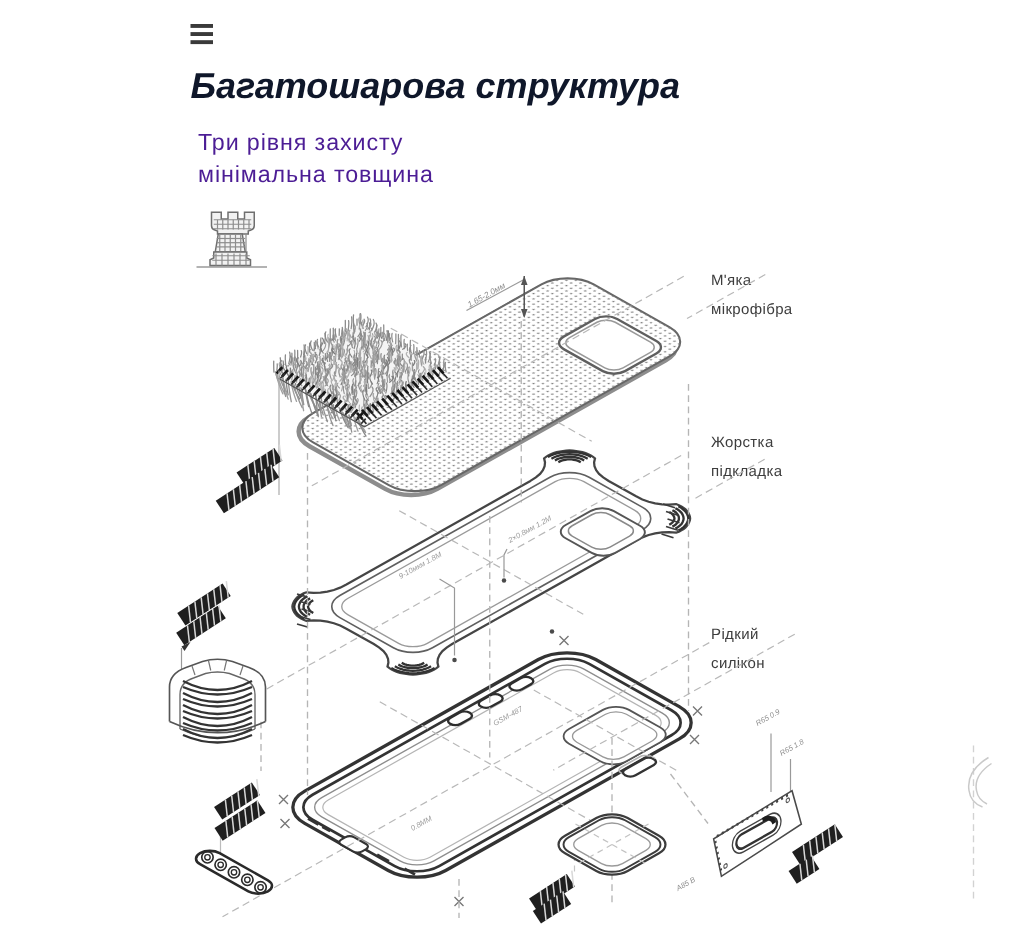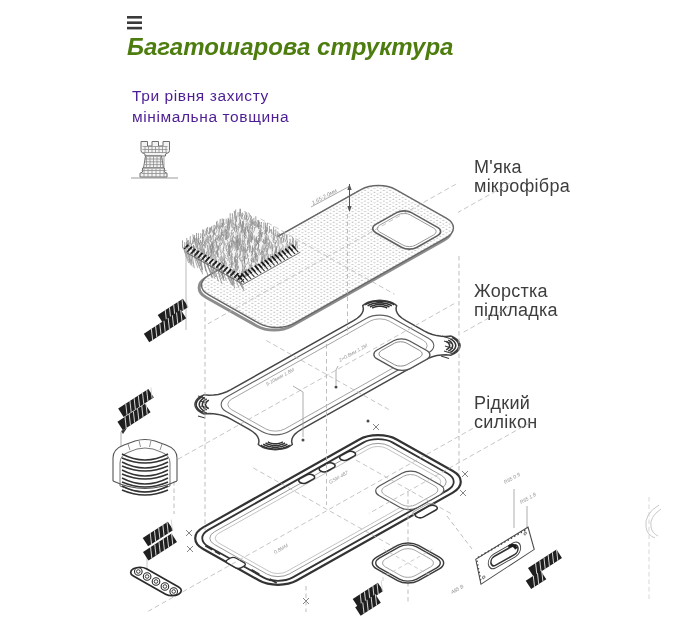--- a/index.html
+++ b/index.html
@@ -1,37 +1,37 @@
 <!DOCTYPE html>
 <html><head>
 <meta charset="utf-8">
 <style>
   html,body{margin:0;padding:0;background:#fff;width:680px;height:630px;overflow:hidden;}
   body{font-family:"Liberation Sans", sans-serif;position:relative;}
-  .title{position:absolute;left:127px;top:33px;font-size:24px;font-weight:bold;font-style:italic;color:#4d7c0f;}
+  .title{position:absolute;left:127px;top:44px;font-size:24px;font-weight:bold;font-style:italic;color:#0f172a;}
   .sub{position:absolute;left:132px;top:85px;font-size:15.5px;color:#4c1d95;line-height:21px;letter-spacing:0.6px;}
-  .lbl{position:absolute;font-size:18px;color:#3d3d3d;line-height:19px;letter-spacing:0.25px;}
+  .lbl{position:absolute;font-size:10px;color:#3d3d3d;line-height:19px;letter-spacing:0.25px;margin-top:20px;}
   svg{position:absolute;left:0;top:0;}
 </style>
 </head>
 <body>
 
 <svg width="680" height="40">
   <rect x="127" y="16" width="15" height="2.6" fill="#3a3a3a"></rect>
   <rect x="127" y="21.4" width="15" height="2.6" fill="#3a3a3a"></rect>
   <rect x="127" y="26.8" width="15" height="2.6" fill="#3a3a3a"></rect>
 </svg>
 
 <div class="title">Багатошарова структура</div>
 
 <div class="sub">Три рівня захисту<br>мінімальна товщина</div>
 
 <div class="lbl" style="left:474px;top:158px;">М'яка<br>мікрофібра</div>
 
-<div class="lbl" style="left:474px;top:282px;">Жорстка<br>підкладка</div>
+<div class="lbl" style="left:474px;top:266px;">Жорстка<br>підкладка</div>
 
 <div class="lbl" style="left:474px;top:394px;">Рідкий<br>силікон</div>
 
 <svg width="680" height="630" viewBox="0 0 680 630">
 <defs>
   <pattern id="dots" width="3.6" height="3.6" patternUnits="userSpaceOnUse">
     <circle cx="1" cy="1" r="0.66" fill="#7e7e7e"></circle>
   </pattern>
 </defs>
 

